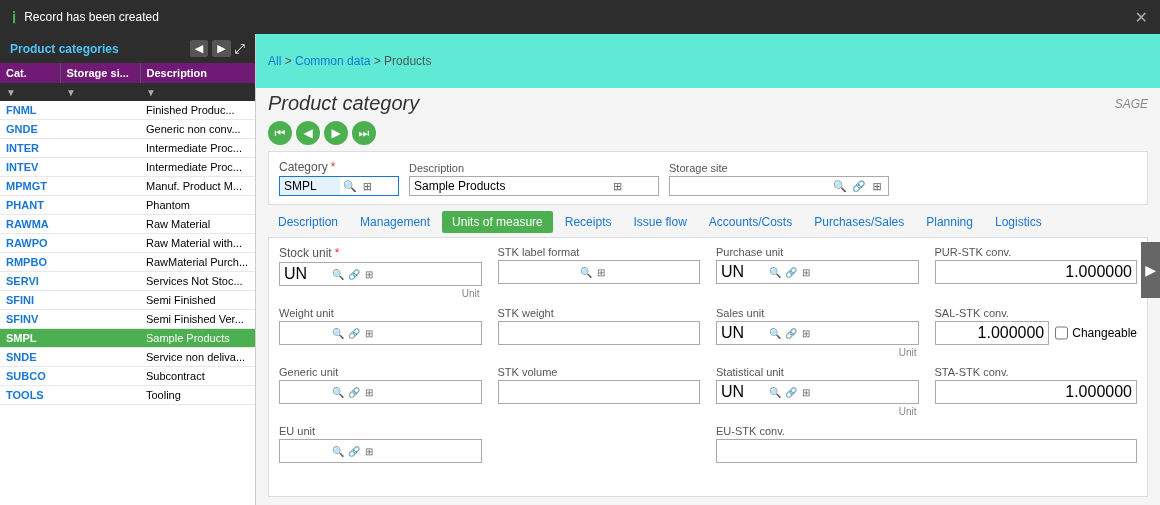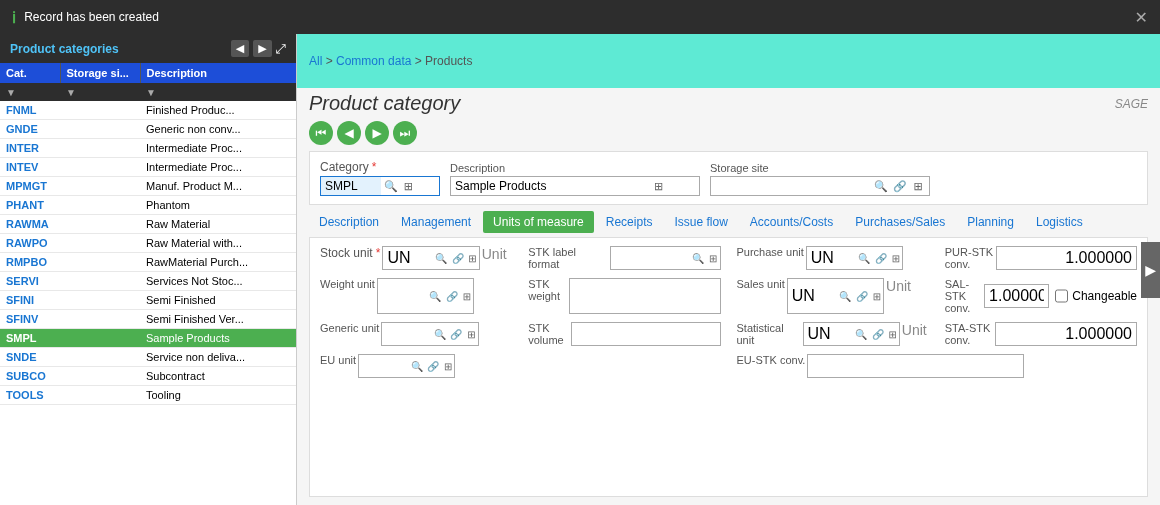--- a/index.html
+++ b/index.html
@@ -25,21 +25,21 @@
 
     
     .main-layout {
       display: flex;
       flex: 1;
       overflow: hidden;
     }
 
     
     .left-panel {
-      width: 297px;
+      width: 256px;
       background: #fff;
       border-right: 1px solid #ccc;
       display: flex;
       flex-direction: column;
       overflow: hidden;
     }
     .left-panel-header {
       background: #2d2d2d;
       color: #4fc3f7;
       font-size: 13px;
@@ -63,21 +63,21 @@
       background: none;
       color: #fff;
       border: none;
       cursor: pointer;
       font-size: 13px;
     }
 
     
     .left-table { flex: 1; overflow-y: auto; }
     .left-table table { width: 100%; border-collapse: collapse; }
-    .left-table thead tr { background: #1d4ed8; color: #fff; }
+    .left-table thead tr { background: #701a75; color: #fff; }
     .left-table thead th {
       text-align: left;
       padding: 4px 6px;
       font-size: 11px;
       border-right: 1px solid #555;
     }
     .left-table thead th:last-child { border-right: none; }
     .filter-row td {
       background: #2d2d2d;
       padding: 2px 6px;
@@ -188,30 +188,30 @@
       padding: 8px 10px;
       overflow-y: auto;
     }
 
     
     .fields-grid {
       display: grid;
       grid-template-columns: 1fr 1fr 1fr 1fr;
       gap: 8px 16px;
     }
-    .field-group { display: flex; flex-direction: row; gap: 2px; }
+    .field-group { display: flex; flex-direction: column; gap: 2px; }
     .field-group label { font-size: 11px; color: #555; }
     .field-group label .required { color: #e53935; }
     .field-input-row { display: flex; align-items: center; border: 1px solid #aaa; background: #fff; }
     .field-input-row input {
       border: none; outline: none; font-size: 16px; padding: 2px 4px; background: transparent; width: 100%;
     }
     .field-input-row input.right-align { text-align: right; }
     .small-icon { color: #666; padding: 0 2px; cursor: pointer; font-size: 10px; }
-    .unit-label { font-size: 14px; color: #888; text-align: right; padding-right: 2px; }
+    .unit-label { font-size: 10px; color: #888; text-align: right; padding-right: 2px; }
 
     
     ::-webkit-scrollbar { width: 8px; }
     ::-webkit-scrollbar-track { background: #f0f0f0; }
     ::-webkit-scrollbar-thumb { background: #bbb; border-radius: 4px; }
 
     
     .right-arrow {
       position: absolute;
       right: 0;

